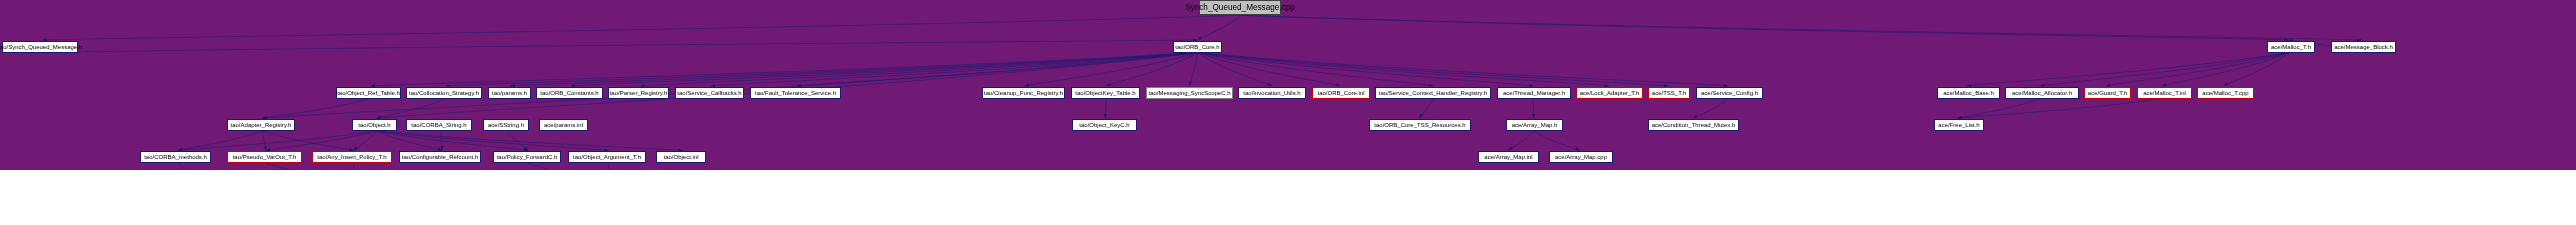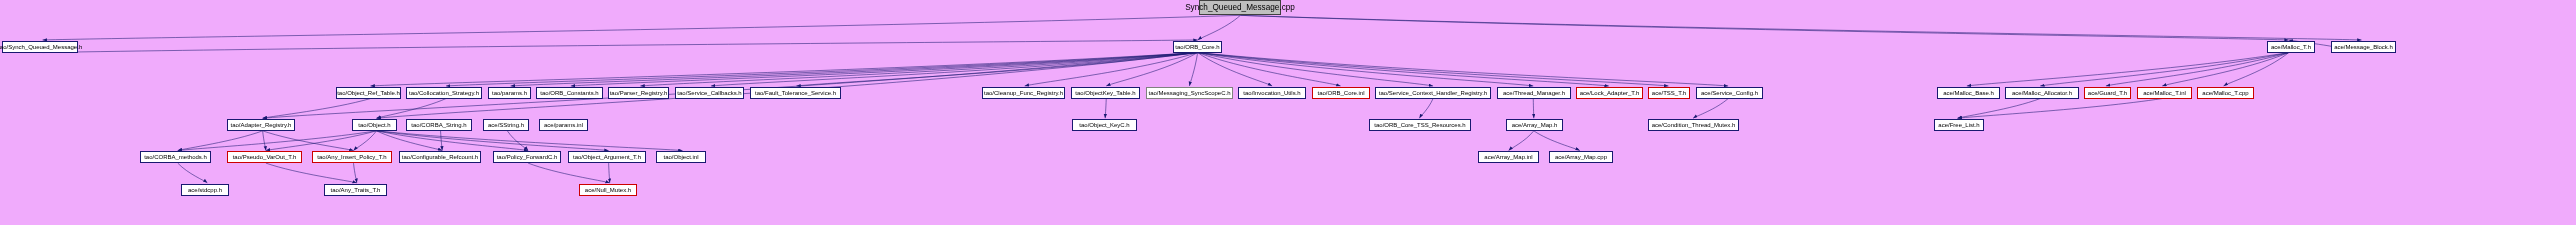--- a/index.html
+++ b/index.html
@@ -1,17 +1,17 @@
 <!DOCTYPE html>
 <html style="font-size:8.8px"><head>
 <meta charset="utf-8">
 <style>
   html,body{margin:0;padding:0;background:#ffffff;}
   body{font-family:"Liberation Sans",sans-serif;}
-  #graph{position:relative;width:2576px;height:225px;background:#f0abfc;overflow:hidden;text-decoration:underline;}
+  #graph{position:relative;width:2576px;height:170px;background:#701a75;overflow:hidden;text-decoration:underline;}
   svg.edges{position:absolute;left:0;top:0;width:2576px;height:225px;pointer-events:none;}
   .node{position:absolute;box-sizing:border-box;border:0.5px solid #191970;background:#ffffff;
         display:flex;align-items:center;justify-content:center;white-space:nowrap;
         font-size:6px;color:#000000;height:12px;line-height:11px;padding:0 2.7px;}
   .node.root{background:#bfbfbf;border:0.5px solid #404040;font-size:8.2px;height:15.4px;}
   .node.red{border-color:#cc0000;}
   .node.grey{border-color:#808080;}
 </style>
 </head>
 <body>

